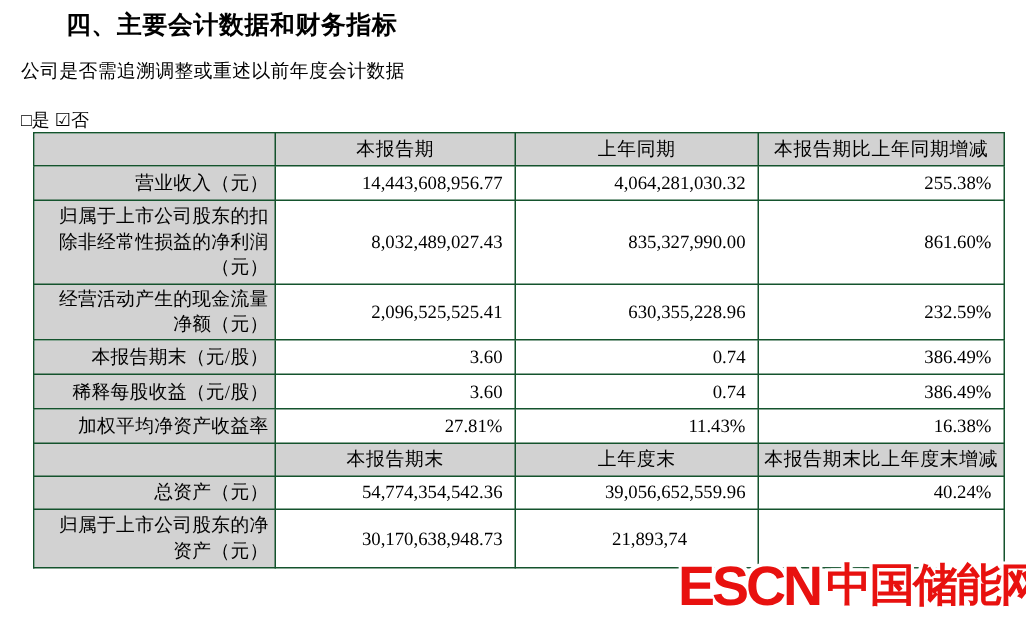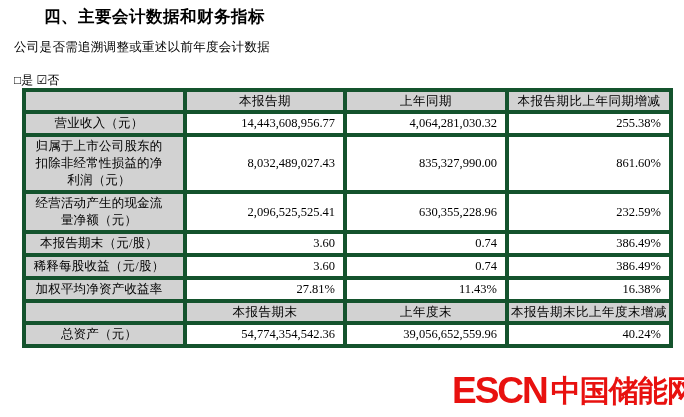--- a/index.html
+++ b/index.html
@@ -20,25 +20,25 @@
     font-size:13px;
     margin-top:12px;
   }
   .checkline .box { font-size:12px; }
 
   table.fin {
     position:absolute; top:88px; left:22px;
     width:647px; border-collapse:collapse; table-layout:fixed;
   }
   table.fin td {
-    border:4px solid #14532d; font-size:12.5px; vertical-align:middle;
+    border:1px solid #14532d; font-size:12.5px; vertical-align:middle;
     overflow:hidden;
   }
   .gray { background:#d2d2d2; }
-  .label { text-align:center; padding:1px 16px 1px 5px; line-height:17px; letter-spacing:0.2px; }
+  .label { text-align:right; padding:1px 4px 1px 5px; line-height:17px; letter-spacing:0.2px; }
   .num   { text-align:right; padding-right:8px; font-size:13px;margin-top:39px; }
   .hdr   { text-align:center; font-size:13px; letter-spacing:0.5px; }
   .partial { text-align:left; padding-left:64px; font-size:13px; }
 
   .watermark {
     position:absolute; top:372px; left:452px; z-index:5;
     display:flex; align-items:center; white-space:nowrap;
     color:#e8110f;
     font-family:"Liberation Sans","DejaVu Sans",sans-serif;
     text-shadow:-2px -2px 0 #fff, 2px -2px 0 #fff, -2px 2px 0 #fff,
@@ -119,19 +119,25 @@
       <td class="gray hdr">本报告期末</td>
       <td class="gray hdr">上年度末</td>
       <td class="gray hdr">本报告期末比上年度末增减</td>
     </tr>
     <tr style="height:22px">
       <td class="gray label">总资产（元）</td>
       <td class="num">54,774,354,542.36</td>
       <td class="num">39,056,652,559.96</td>
       <td class="num">40.24%</td>
     </tr>
+    <tr style="height:39px">
+      <td class="gray label">归属于上市公司股东的净资产（元）</td>
+      <td class="num">30,170,638,948.73</td>
+      <td class="partial">21,893,74</td>
+      <td class="num"></td>
+    </tr>
   </tbody>
 </table>
 
 <div class="watermark">
   <span class="latin">ESCN</span>
   <span class="cn">中国储能网</span>
 </div>
 
 </body></html>

